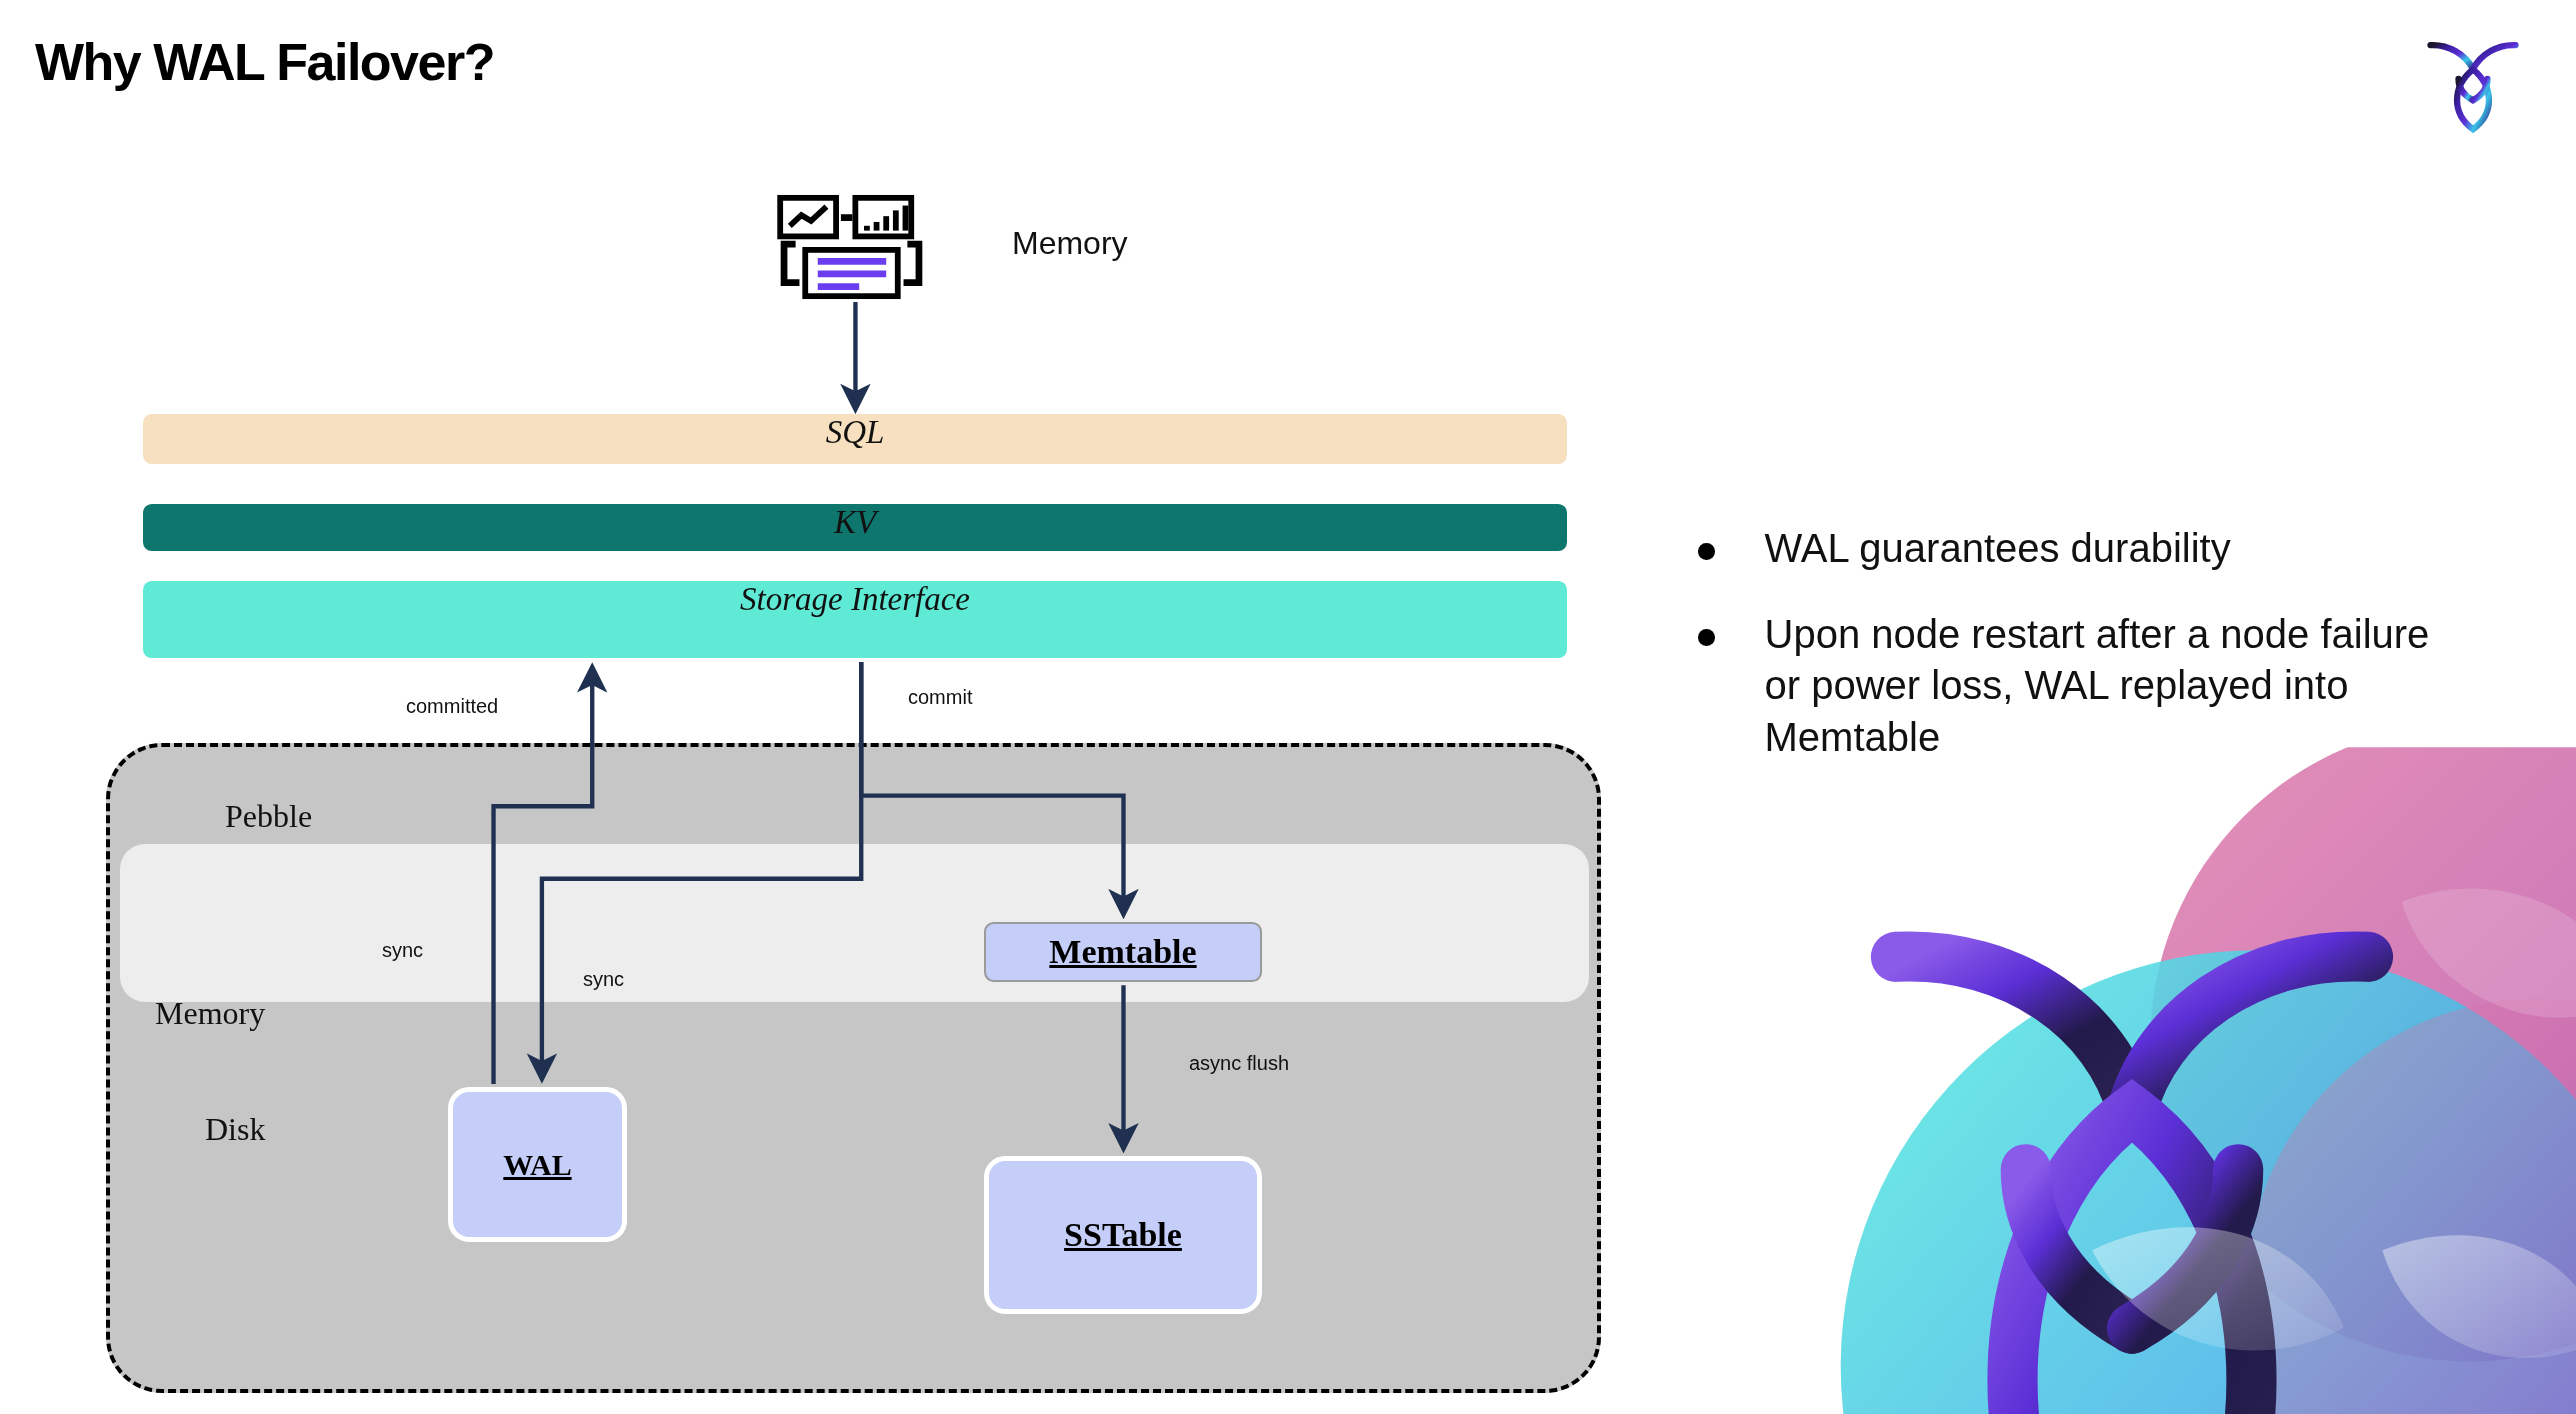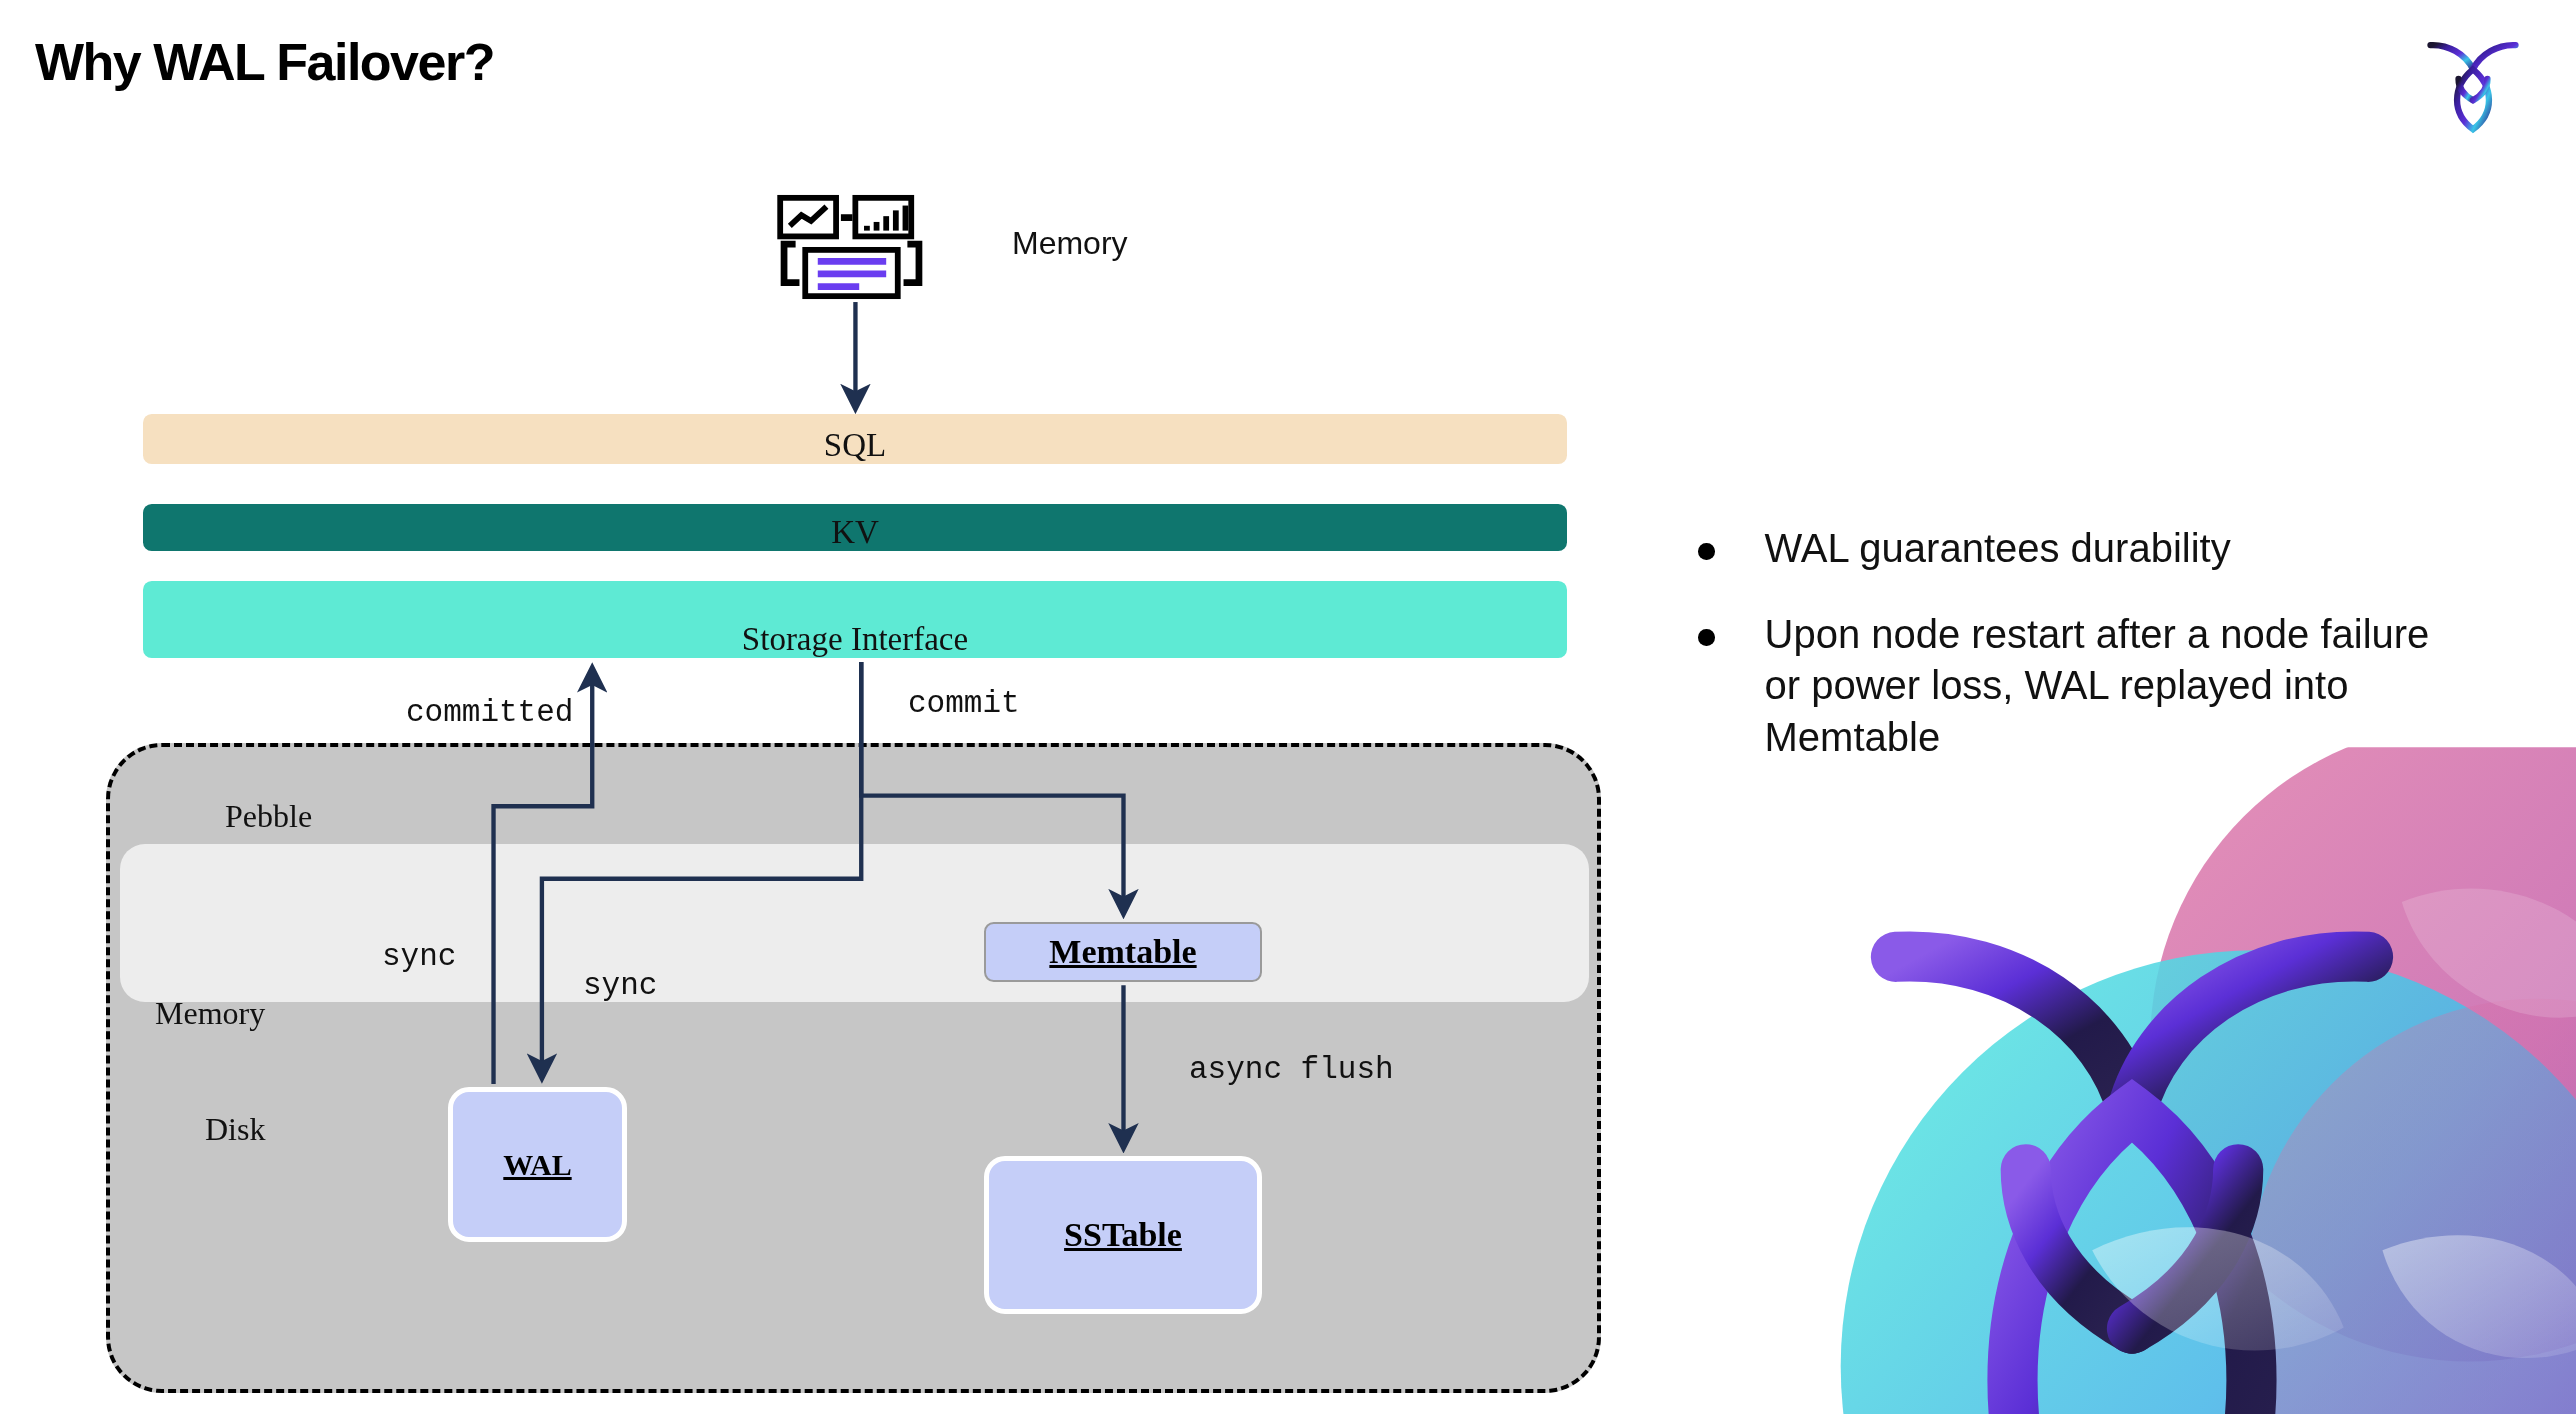--- a/index.html
+++ b/index.html
@@ -35,23 +35,23 @@
   .client-label{
     position:absolute;left:1012px;top:225px;
     font-size:32px;color:#111111;
     font-family:"Liberation Sans", sans-serif;
   }
 
   
   .bar{
     position:absolute;left:143px;width:1424px;
     border-radius:8.7px;
-    display:flex;align-items:flex-end;justify-content:center;
+    display:flex;align-items:flex-start;justify-content:center;
     font-family:"Liberation Serif", serif;
-    font-size:33px;color:#111111;
+    font-size:33px;color:#111111;font-style:italic;
   }
   .bar-sql{top:414px;height:50px;}
   .bar-kv{top:504px;height:47px;}
   .bar-storage{top:581px;height:77px;}
 
   
   .pebble-box{
     position:absolute;left:106px;top:743px;width:1495px;height:650px;
     background:#c6c6c6;
     border:4.8px dashed #000000;
@@ -94,22 +94,22 @@
     left:984px;top:1156px;width:278px;height:158px;
     border:5.8px solid #ffffff;border-radius:21px;font-size:34px;
   }
 
   
   .edges{position:absolute;left:0;top:0;width:2576px;height:1415px;pointer-events:none;}
 
   
   .edge-label{
     position:absolute;
-    font-family:Liberation Mono, monospace;
-    font-size:31px;color:#111111;white-space:nowrap;
+    font-family:Liberation Sans, sans-serif;
+    font-size:20px;color:#111111;white-space:nowrap;
   }
   .el-committed{left:406px;top:695px;}
   .el-commit{left:908px;top:686px;}
   .el-sync1{left:382px;top:939px;}
   .el-sync2{left:583px;top:968px;}
   .el-flush{left:1189px;top:1052px;}
 
   
   .bullets{position:absolute;left:1698px;top:523px;width:774px;}
   .bullet-row{display:flex;align-items:flex-start;margin-bottom:35px;}

